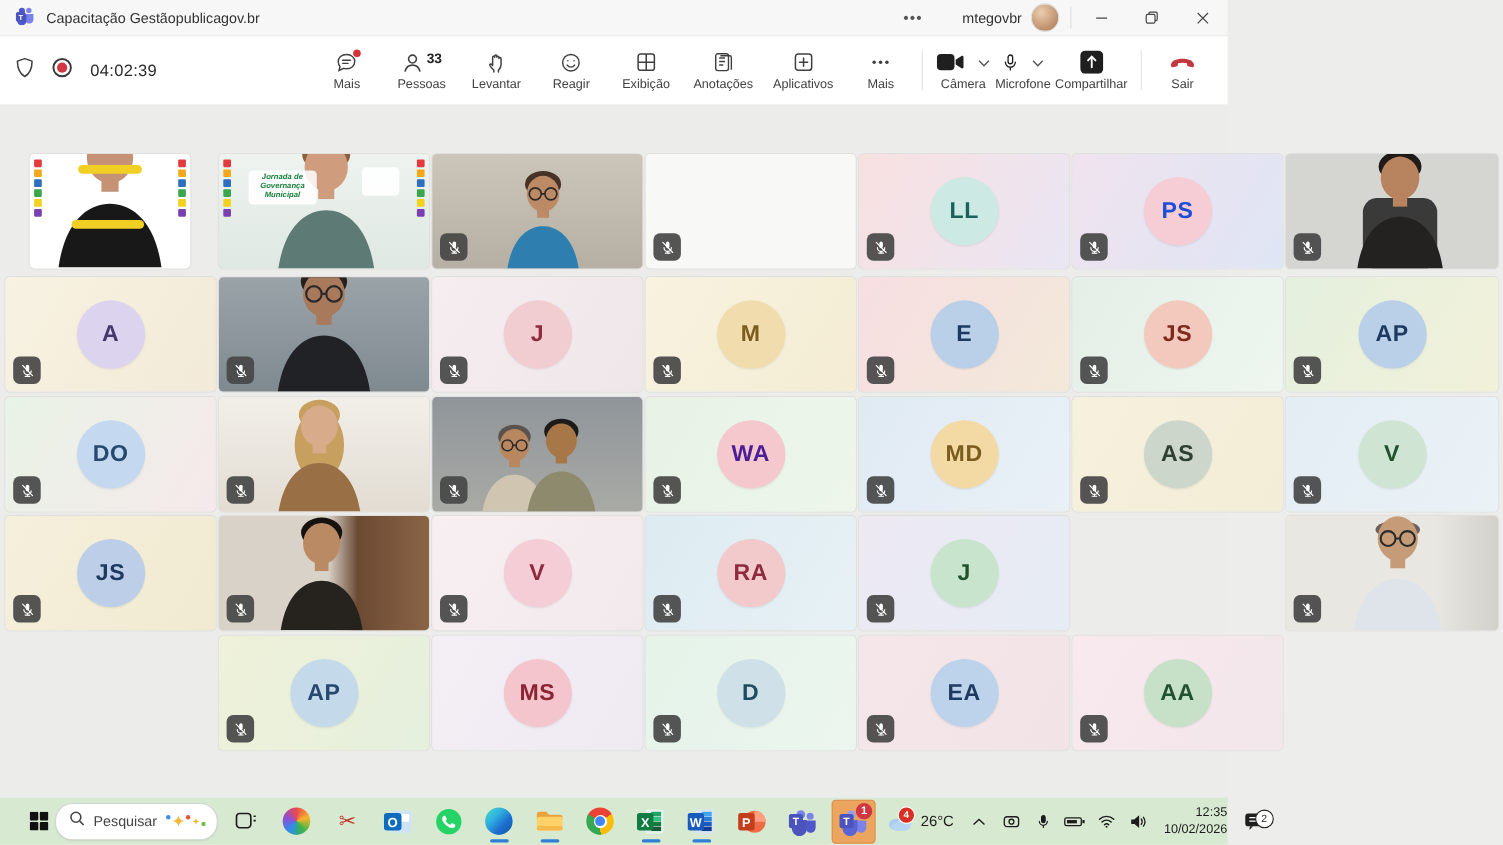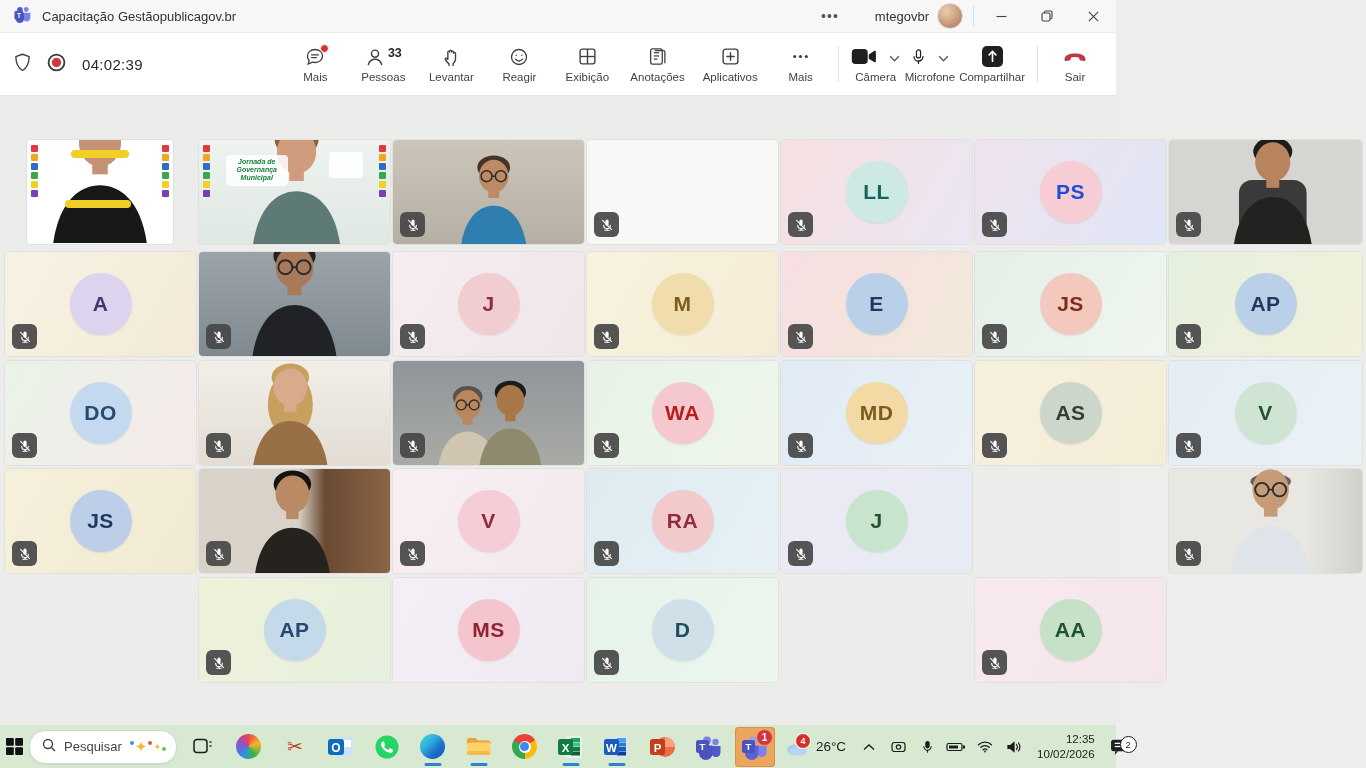--- a/index.html
+++ b/index.html
@@ -40,21 +40,21 @@
   .pers{position:absolute;inset:0;width:100%;height:100%;}
   .mute{position:absolute;left:7px;bottom:7px;width:25px;height:25px;border-radius:6px;background:rgba(70,70,70,.92);display:flex;align-items:center;justify-content:center;}
   .mute svg{width:14px;height:14px;}
   .bcol{position:absolute;top:5px;display:flex;flex-direction:column;gap:2px;}
   .bcol span{width:7px;height:7px;border-radius:1px;display:block;}
   .btext{position:absolute;left:14%;top:14%;width:58px;background:rgba(255,255,255,.85);border-radius:4px;padding:3px 2px;font-size:7px;line-height:1.2;color:#17803c;font-weight:bold;font-style:italic;text-align:center;}
   .bpill{position:absolute;background:#f2cf25;border-radius:4px;height:8px;}
   .bchip{position:absolute;background:rgba(255,255,255,.9);border-radius:4px;}
 
   
-  .taskbar{height:43px;background:#d8e9d2;display:flex;align-items:center;padding:0 6px;gap:6px;flex:0 0 auto;}
+  .taskbar{height:43px;background:#d8e9d2;display:flex;align-items:center;padding:0 27px;gap:6px;flex:0 0 auto;}
   .startbtn{width:38px;height:38px;display:flex;align-items:center;justify-content:center;border-radius:4px;}
   .search{height:32px;width:272px;background:#fff;border:1px solid #cfd8cc;border-radius:16px;display:flex;align-items:center;padding:0 10px 0 12px;gap:8px;box-shadow:0 1px 2px rgba(0,0,0,.06);}
   .search-text{font-size:13px;color:#444;flex:1;}
   .sparkles{display:flex;align-items:center;gap:1px;}
   .spark-big{color:#f3b73c;font-size:15px;}
   .spark-sm{color:#f3b73c;font-size:9px;}
   .spark-dot{width:4px;height:4px;border-radius:50%;display:inline-block;margin-bottom:8px;}
   .app{width:40px;height:40px;display:flex;align-items:center;justify-content:center;position:relative;border-radius:4px;}
   .app.active{background:#eca55f;box-shadow:inset 0 0 0 1px #d98f47;}
   .runbar{position:absolute;bottom:1px;left:50%;transform:translateX(-50%);width:17px;height:3px;border-radius:2px;background:#2f7fd3;}
@@ -582,21 +582,21 @@
           <svg viewBox="0 0 16 16" fill="none" stroke="#fff" stroke-width="1.2" stroke-linecap="round">
             <rect x="6.2" y="1.8" width="3.6" height="7" rx="1.8" fill="#fff" stroke="none"></rect>
             <path d="M4.2 8.2a3.8 3.8 0 0 0 7.6 0"></path>
             <line x1="8" y1="12" x2="8" y2="13.6"></line>
             <line x1="5.6" y1="13.9" x2="10.4" y2="13.9"></line>
             <line x1="3" y1="2.6" x2="13.2" y2="13.2"></line>
           </svg>
         </span>
       </div>
       <div class="tile" style="left: 587px; top: 265px; width: 191px; background: linear-gradient(120deg, rgb(231, 242, 229), rgb(238, 246, 236));">
-        <span class="circle" style="background:#f5c8ce;color:#b91c1c">
+        <span class="circle" style="background:#f5c8ce;color:#4c1d95">
           <span>WA</span>
         </span>
         <span class="mute">
           <svg viewBox="0 0 16 16" fill="none" stroke="#fff" stroke-width="1.2" stroke-linecap="round">
             <rect x="6.2" y="1.8" width="3.6" height="7" rx="1.8" fill="#fff" stroke="none"></rect>
             <path d="M4.2 8.2a3.8 3.8 0 0 0 7.6 0"></path>
             <line x1="8" y1="12" x2="8" y2="13.6"></line>
             <line x1="5.6" y1="13.9" x2="10.4" y2="13.9"></line>
             <line x1="3" y1="2.6" x2="13.2" y2="13.2"></line>
           </svg>
@@ -758,20 +758,34 @@
         </span>
       </div>
       <div class="tile" style="left: 393px; top: 482px; width: 191px; background: linear-gradient(120deg, rgb(243, 239, 245), rgb(239, 234, 242));">
         <span class="circle" style="background:#f5c5cd;color:#8e2334">
           <span>MS</span>
         </span>
       </div>
       <div class="tile" style="left: 587px; top: 482px; width: 191px; background: linear-gradient(120deg, rgb(229, 243, 233), rgb(236, 246, 238));">
         <span class="circle" style="background:#d0e0e9;color:#1f4c5f">
           <span>D</span>
+        </span>
+        <span class="mute">
+          <svg viewBox="0 0 16 16" fill="none" stroke="#fff" stroke-width="1.2" stroke-linecap="round">
+            <rect x="6.2" y="1.8" width="3.6" height="7" rx="1.8" fill="#fff" stroke="none"></rect>
+            <path d="M4.2 8.2a3.8 3.8 0 0 0 7.6 0"></path>
+            <line x1="8" y1="12" x2="8" y2="13.6"></line>
+            <line x1="5.6" y1="13.9" x2="10.4" y2="13.9"></line>
+            <line x1="3" y1="2.6" x2="13.2" y2="13.2"></line>
+          </svg>
+        </span>
+      </div>
+      <div class="tile" style="left: 781px; top: 482px; width: 191px; background: linear-gradient(120deg, rgb(245, 231, 233), rgb(242, 227, 230));">
+        <span class="circle" style="background:#bdd3eb;color:#1e3a60">
+          <span>EA</span>
         </span>
         <span class="mute">
           <svg viewBox="0 0 16 16" fill="none" stroke="#fff" stroke-width="1.2" stroke-linecap="round">
             <rect x="6.2" y="1.8" width="3.6" height="7" rx="1.8" fill="#fff" stroke="none"></rect>
             <path d="M4.2 8.2a3.8 3.8 0 0 0 7.6 0"></path>
             <line x1="8" y1="12" x2="8" y2="13.6"></line>
             <line x1="5.6" y1="13.9" x2="10.4" y2="13.9"></line>
             <line x1="3" y1="2.6" x2="13.2" y2="13.2"></line>
           </svg>
         </span>

